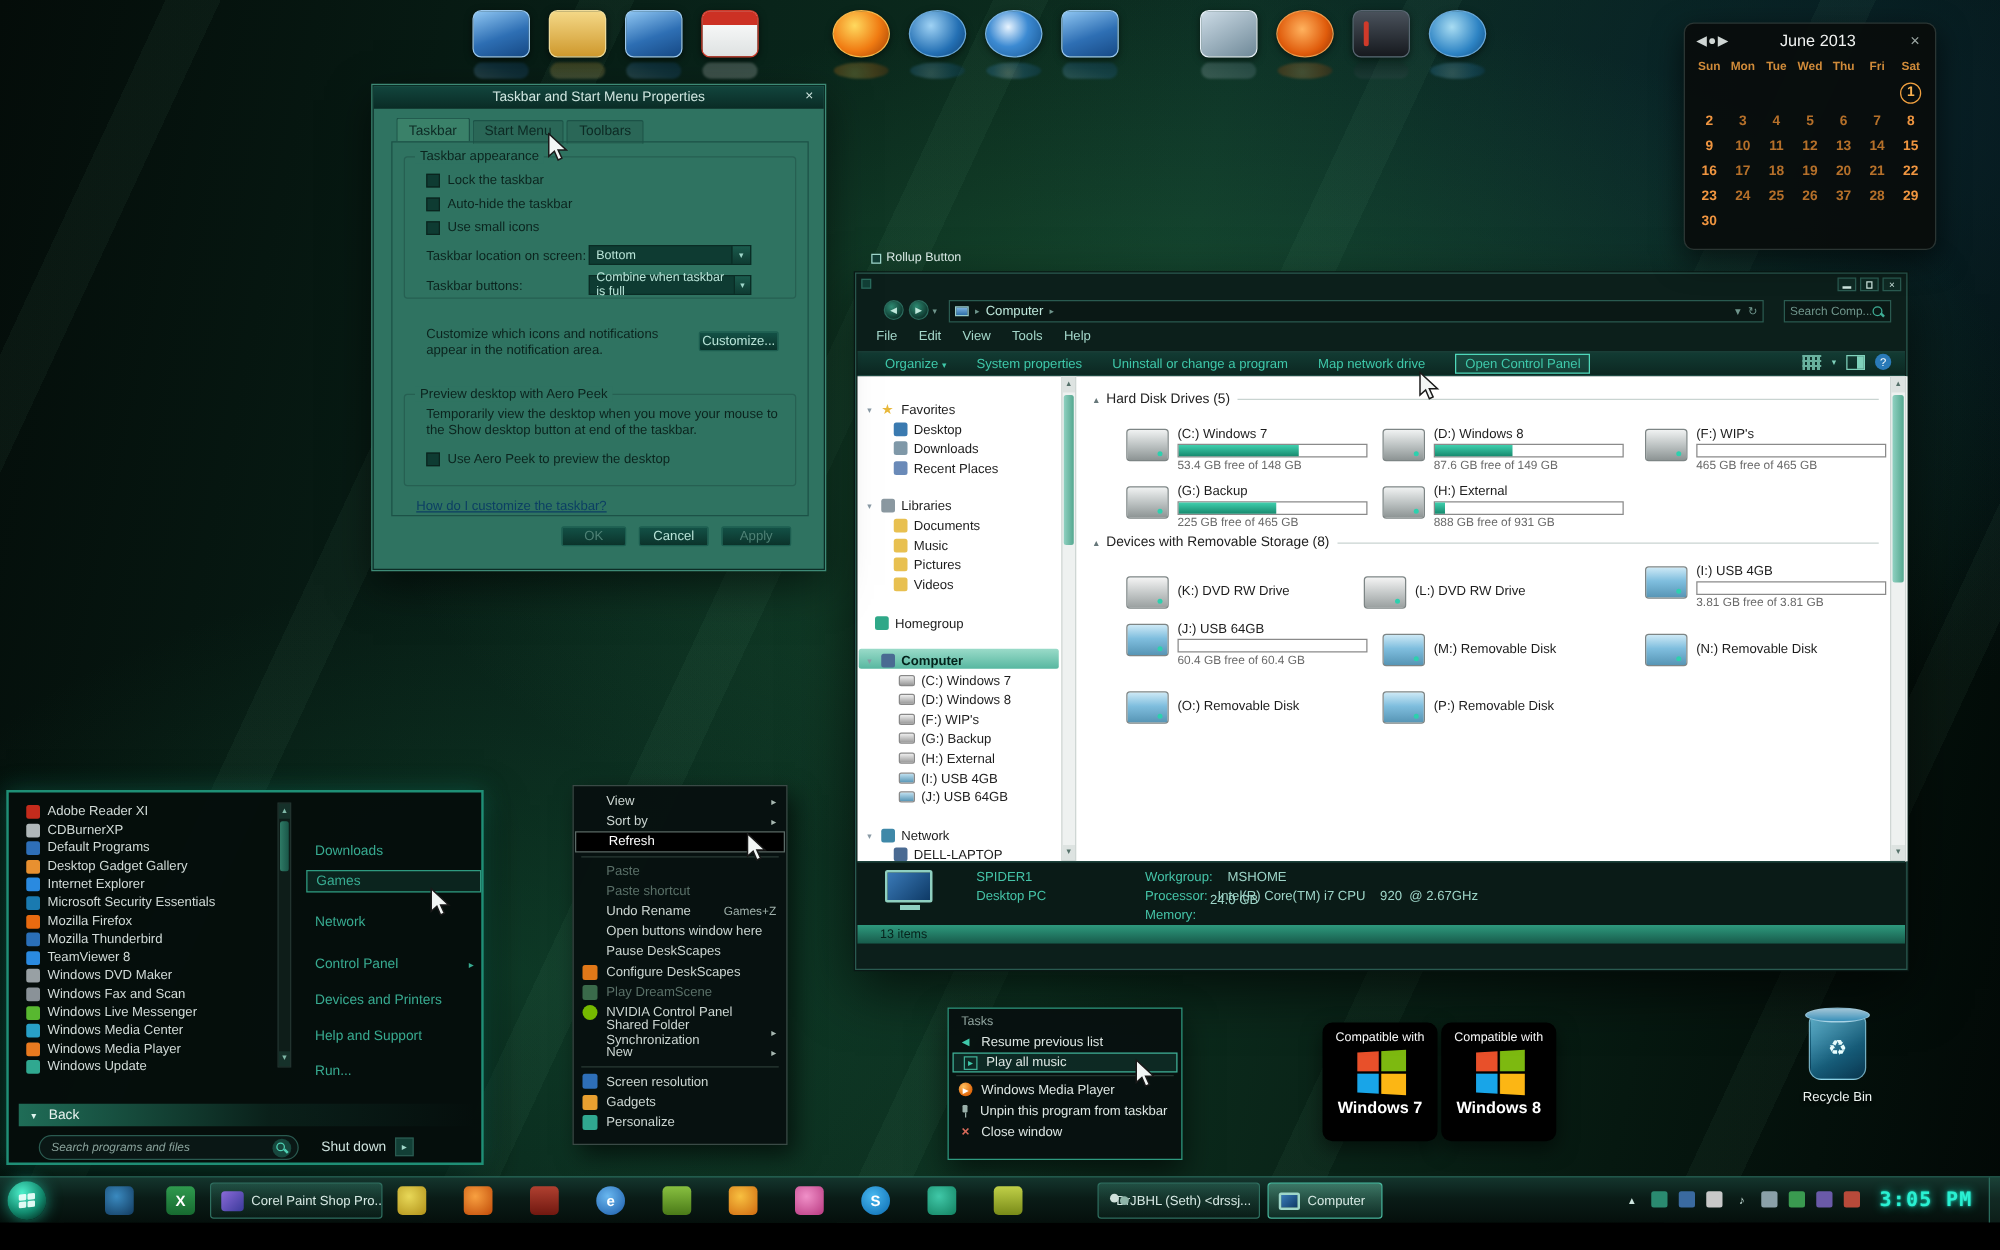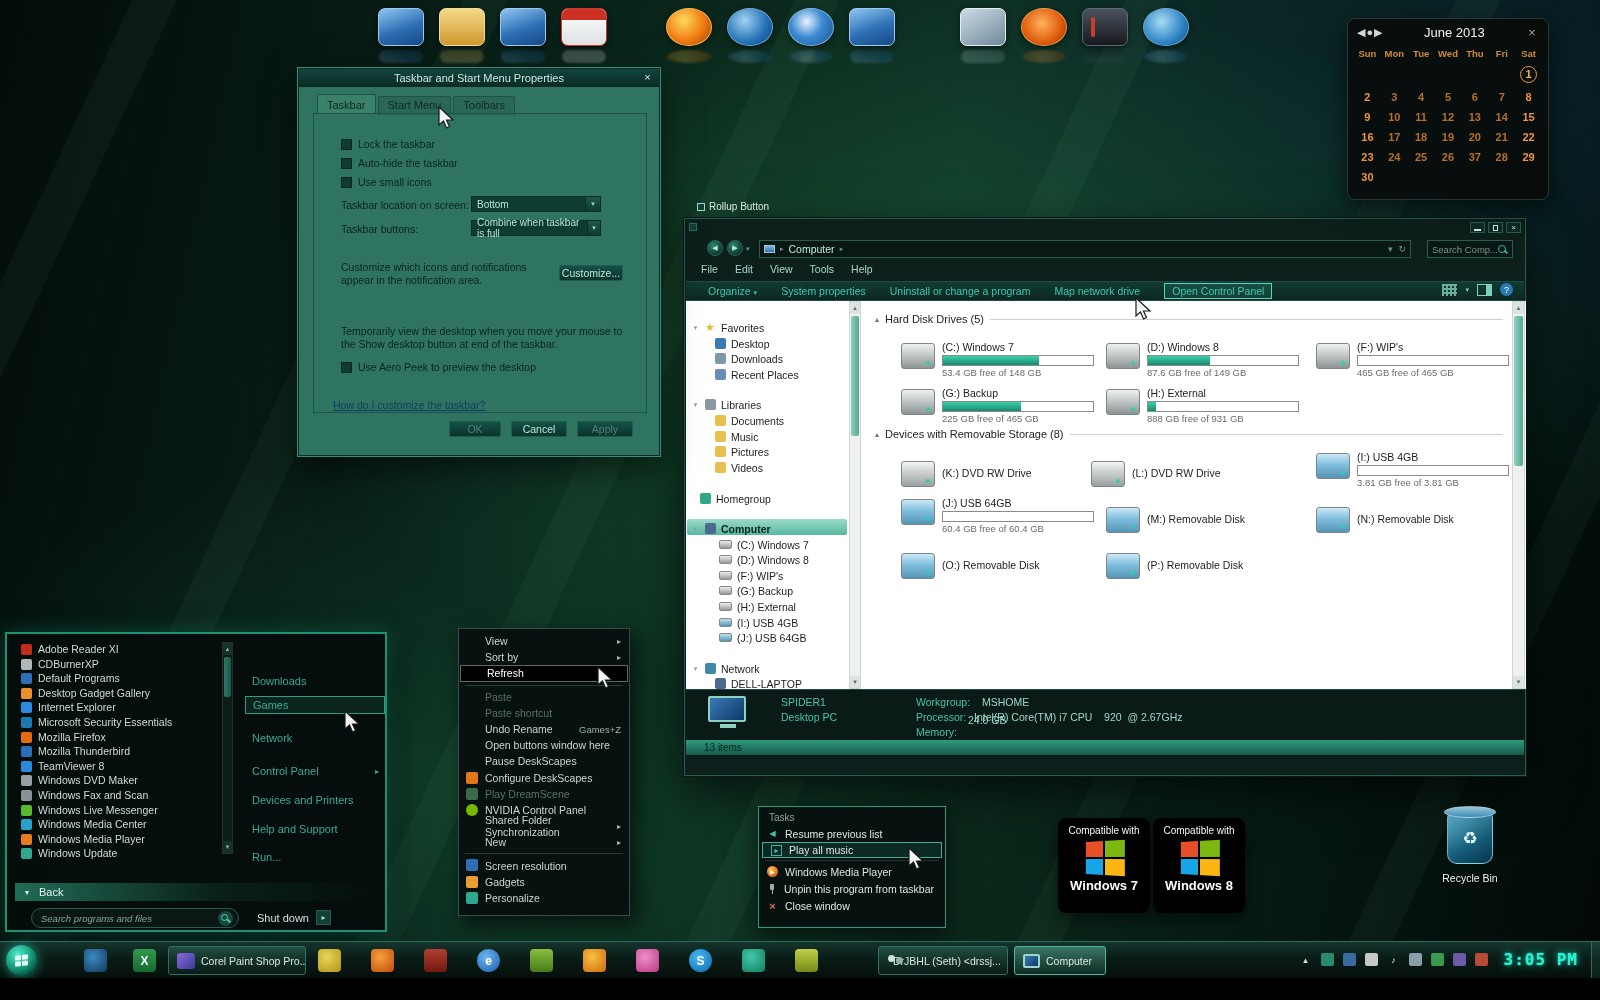--- a/index.html
+++ b/index.html
@@ -287,20 +287,23 @@
   <div class="tbar">
     <span>Taskbar and Start Menu Properties</span>
     <span class="x">×</span>
   </div>
   <div class="tabs">
     <div class="tab on">Taskbar</div>
     <div class="tab">Start Menu</div>
     <div class="tab">Toolbars</div>
   </div>
   <div class="dpanel"></div>
+  <div class="gb" style="left:24px;top:56px;width:314px;height:114px">
+    <div class="lg">Taskbar appearance</div>
+  </div>
   <div class="crow" style="left:42px;top:69px">
       <span class="cb"></span>
       <span>Lock the taskbar</span>
     </div>
   <div class="crow" style="left:42px;top:88px">
       <span class="cb"></span>
       <span>Auto-hide the taskbar</span>
     </div>
   <div class="crow" style="left:42px;top:107px">
       <span class="cb"></span>
@@ -311,20 +314,23 @@
     <span>Bottom</span>
     <span class="da">▾</span>
   </div>
   <div class="dtext" style="left:42px;top:154px">Taskbar buttons:</div>
   <div class="sel" style="left:172px;top:151px;width:130px">
     <span>Combine when taskbar is full</span>
     <span class="da">▾</span>
   </div>
   <div class="dtext" style="left:42px;top:192px;width:208px">Customize which icons and notifications appear in the notification area.</div>
   <div class="btn" style="left:260px;top:196px;width:64px;height:16px">Customize...</div>
+  <div class="gb" style="left:24px;top:246px;width:314px;height:74px">
+    <div class="lg">Preview desktop with Aero Peek</div>
+  </div>
   <div class="dtext" style="left:42px;top:256px;width:286px">Temporarily view the desktop when you move your mouse to the Show desktop button at end of the taskbar.</div>
   <div class="crow" style="left:42px;top:292px">
       <span class="cb"></span>
       <span>Use Aero Peek to preview the desktop</span>
     </div>
   <div class="link" style="left:34px;top:330px">How do I customize the taskbar?</div>
   <div class="btn dim" style="left:150px;top:352px;width:52px;height:16px">OK</div>
   <div class="btn" style="left:212px;top:352px;width:56px;height:16px">Cancel</div>
   <div class="btn dim" style="left:278px;top:352px;width:56px;height:16px">Apply</div>
 </div>

